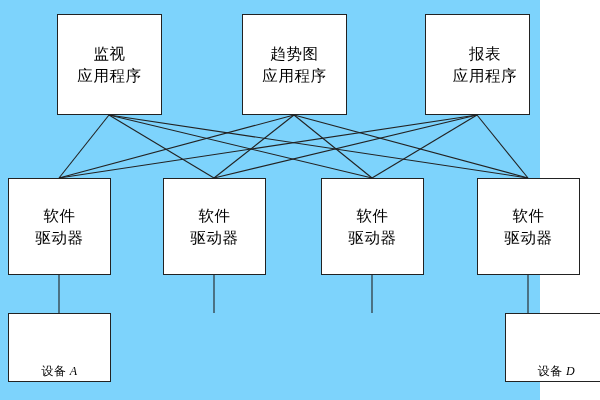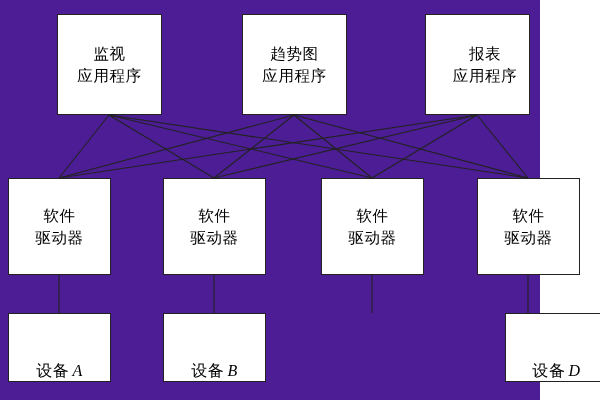--- a/index.html
+++ b/index.html
@@ -10,21 +10,21 @@
   body {
     width: 600px;
     height: 400px;
     overflow: hidden;
     font-family: "Liberation Serif", "DejaVu Serif", serif;
   }
   #diagram-root {
     position: relative;
     width: 540px;
     height: 400px;
-    background: #4c1d95;
+    background: #7dd3fc;
   }
   #edge-layer {
     position: absolute;
     left: 0;
     top: 0;
     width: 600px;
     height: 400px;
     pointer-events: none;
   }
   .node-box {
@@ -40,21 +40,21 @@
     color: #000000;
   }
   .node-line {
     display: block;
     font-size: 15.5px;
     line-height: 1.38;
     letter-spacing: 0.6px;
     white-space: nowrap;
   }
   .node-line.device-label {
-    font-size: 16px;
+    font-size: 12px;
     letter-spacing: 0.6px;
     margin-top: 48px;
   }
   .dev-italic {
     font-style: italic;
     font-family: "Liberation Serif", "DejaVu Serif", serif;
     padding-left: 3px;
   }
 </style>
 </head>
@@ -113,22 +113,19 @@
 
   <div class="node-box driver-box" style="left: 477px; top: 178px; width: 103px; height: 97px; border-color: rgb(34, 34, 34); color: rgb(0, 0, 0);">
     <span class="node-line">软件</span>
     <span class="node-line">驱动器</span>
   </div>
 
   <div class="node-box device-box" style="left: 8px; top: 313px; width: 103px; height: 69px; border-color: rgb(34, 34, 34); color: rgb(0, 0, 0);">
     <span class="node-line device-label"><span>设备</span><span class="dev-italic">A</span></span>
   </div>
 
-  <div class="node-box device-box" style="left: 163px; top: 313px; width: 103px; height: 69px; border-color: rgb(34, 34, 34); color: rgb(0, 0, 0);">
-    <span class="node-line device-label"><span>设备</span><span class="dev-italic">B</span></span>
-  </div>
 
 
   <div class="node-box device-box" style="left: 505px; top: 313px; width: 103px; height: 69px; border-color: rgb(34, 34, 34); color: rgb(0, 0, 0);">
     <span class="node-line device-label"><span>设备</span><span class="dev-italic">D</span></span>
   </div>
 
 </div>
 
 </body></html>

